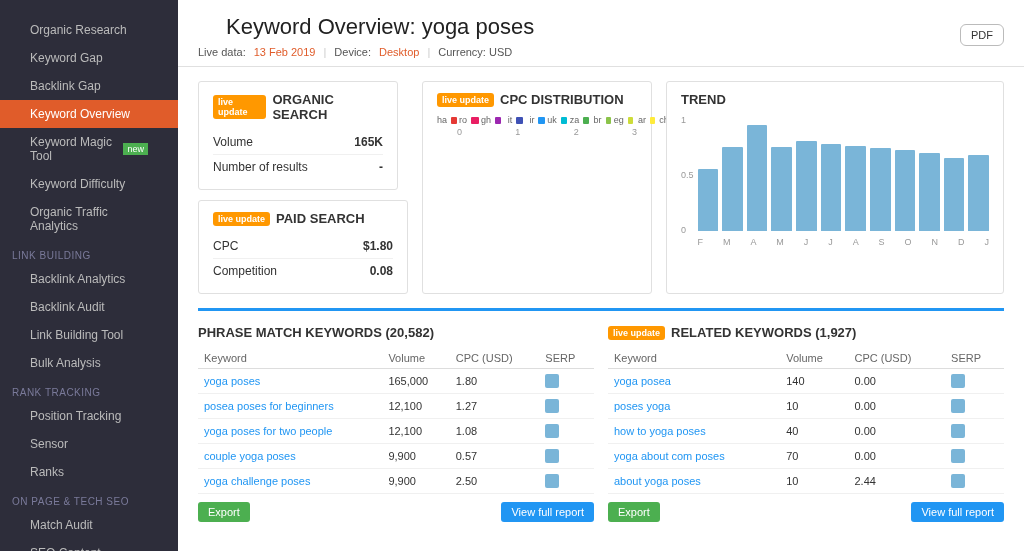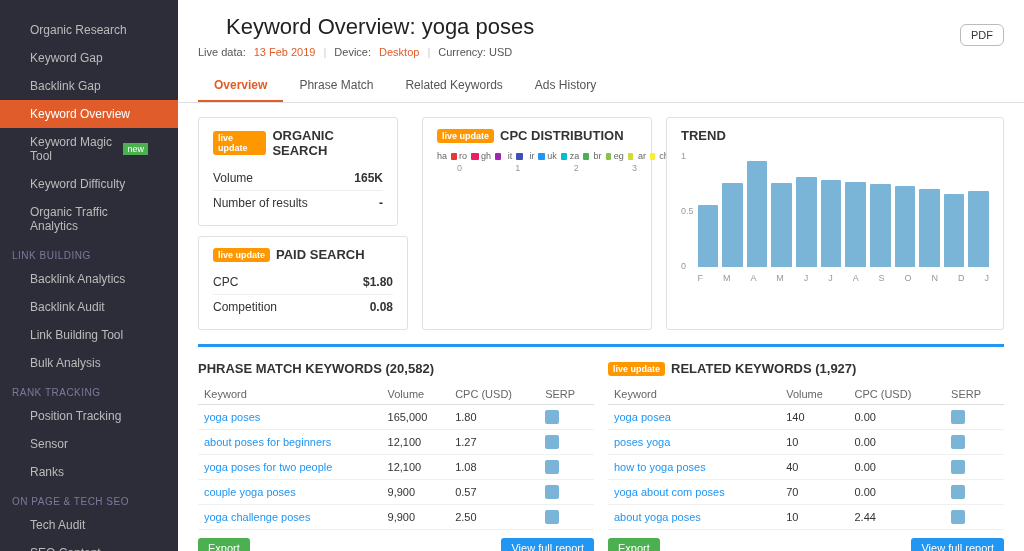--- a/index.html
+++ b/index.html
@@ -311,21 +311,21 @@
     <div class="sidebar-section-label">Link Building</div>
     <div class="sidebar-item">Backlink Analytics</div>
     <div class="sidebar-item">Backlink Audit</div>
     <div class="sidebar-item">Link Building Tool</div>
     <div class="sidebar-item">Bulk Analysis</div>
     <div class="sidebar-section-label">Rank Tracking</div>
     <div class="sidebar-item">Position Tracking</div>
     <div class="sidebar-item">Sensor</div>
     <div class="sidebar-item">Ranks</div>
     <div class="sidebar-section-label">On Page &amp; Tech SEO</div>
-    <div class="sidebar-item">Tech Audit</div>
+    <div class="sidebar-item">Match Audit</div>
     <div class="sidebar-item">SEO Content Template</div>
   </nav>
 
 <div id="main">
 
   <div class="page-header">
     <div style="display:flex; align-items:flex-start;">
       <div>
         <h1 class="page-title">
           <span>Keyword Overview:</span>&nbsp;<span>yoga poses</span>
@@ -335,26 +335,20 @@
           <a href="#">13 Feb 2019</a>
           <span class="separator">|</span>
           <span>Device:</span>
           <a href="#">Desktop</a>
           <span class="separator">|</span>
           <span>Currency: USD</span>
         </div>
       </div>
       <button class="pdf-btn" style="margin-left:auto; margin-top:10px;">PDF</button>
     </div>
-    <div class="tabs">
-    <div class="tab active">Overview</div>
-        <div class="tab">Phrase Match</div>
-        <div class="tab">Related Keywords</div>
-        <div class="tab">Ads History</div>
-      </div>
   </div>
 
   <div class="content-area">
 
     <div class="top-panels">
 
       <div style="display:flex; flex-direction:column; gap:10px; width:210px;">
 
         <div class="panel organic-panel">
           <div class="panel-title">
@@ -515,21 +509,21 @@
               </tr>
           </thead>
           <tbody id="phrase-match-body">
               <tr>
     <td><a href="#">yoga poses</a></td>
     <td>165,000</td>
     <td>1.80</td>
     <td><span class="serp-icon serp-icon-blue"></span></td>
   </tr>
               <tr>
-    <td><a href="#">about poses for beginners</a></td>
+    <td><a href="#">posea poses for beginners</a></td>
     <td>12,100</td>
     <td>1.27</td>
     <td><span class="serp-icon serp-icon-blue"></span></td>
   </tr>
               <tr>
     <td><a href="#">yoga poses for two people</a></td>
     <td>12,100</td>
     <td>1.08</td>
     <td><span class="serp-icon serp-icon-blue"></span></td>
   </tr>

